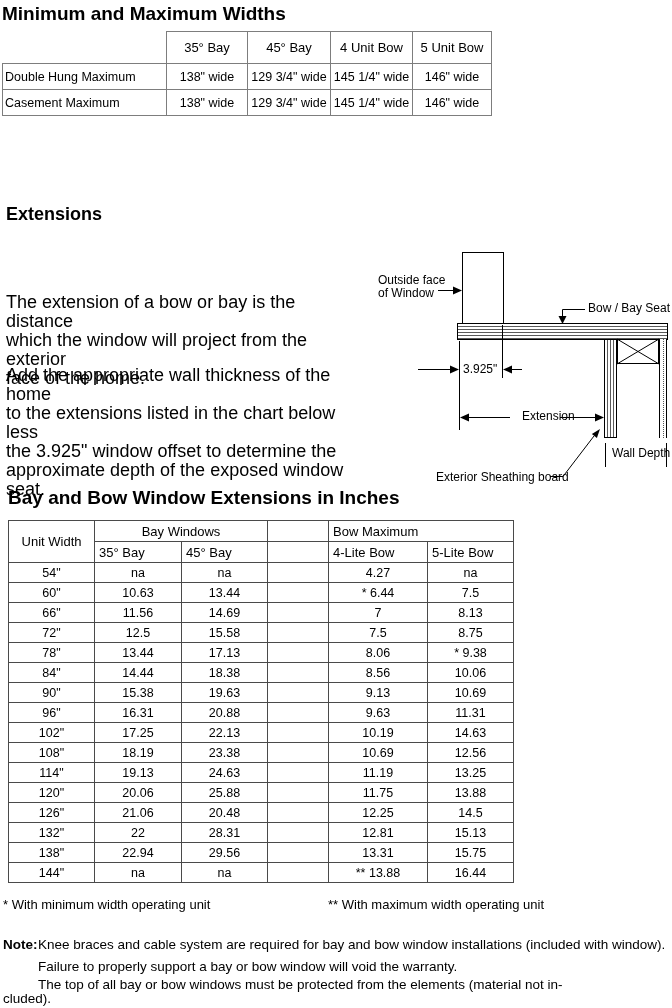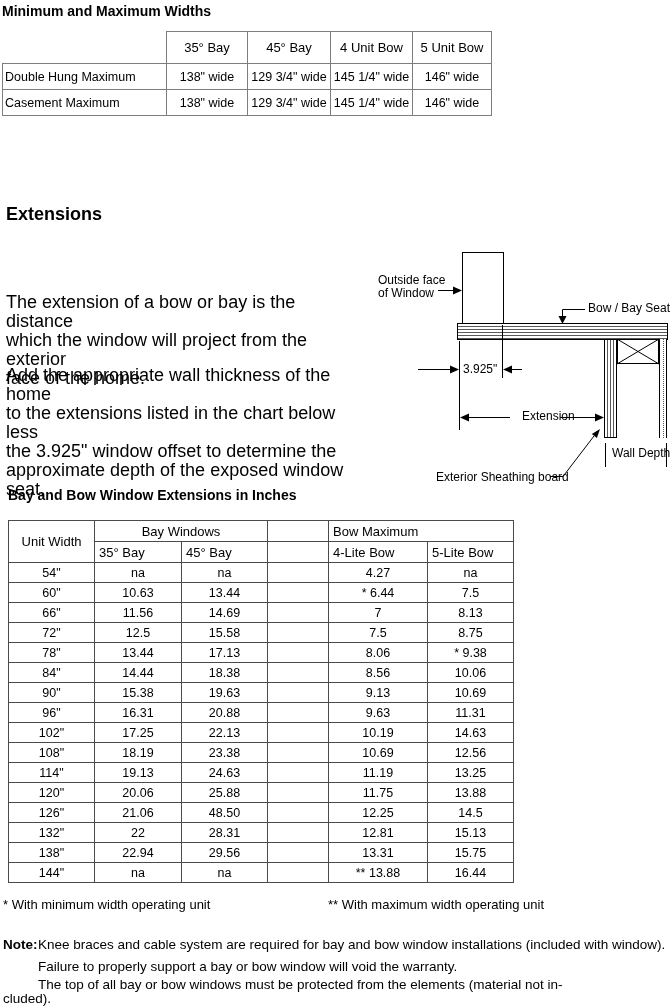--- a/index.html
+++ b/index.html
@@ -3,21 +3,21 @@
 <meta charset="utf-8">
 <style>
   * { margin:0; padding:0; box-sizing:border-box; }
   html,body { background:#fff; }
   body {
     width:672px; height:1008px; position:relative;
     font-family:"Liberation Sans", sans-serif; color:#000; overflow:hidden;
   }
   .abs { position:absolute; }
 
-  h1 { font-size:14px; font-weight:bold; }
+  h1 { font-size:19px; font-weight:bold; }
   h2 { font-size:18px; font-weight:bold; }
 
   .para { font-size:18px; line-height:19px; white-space:pre-line; }
 
   
   table.width-tbl { border-collapse:collapse; table-layout:fixed; font-size:12.5px; }
   table.width-tbl th, table.width-tbl td { border:1px solid #7d7d7d; font-weight:normal; overflow:hidden; }
   table.width-tbl td.blank { border:none; }
   table.width-tbl tr.hdr { height:32px; }
   table.width-tbl tr.data { height:26px; }
@@ -268,21 +268,21 @@
         <td>120"</td>
         <td>20.06</td>
         <td>25.88</td>
         <td class="gap"></td>
         <td>11.75</td>
         <td>13.88</td>
       </tr>
   <tr class="data">
         <td>126"</td>
         <td>21.06</td>
-        <td>48.50</td>
+        <td>20.48</td>
         <td class="gap"></td>
         <td>12.25</td>
         <td>14.5</td>
       </tr>
   <tr class="data">
         <td>132"</td>
         <td>22</td>
         <td>28.31</td>
         <td class="gap"></td>
         <td>12.81</td>

